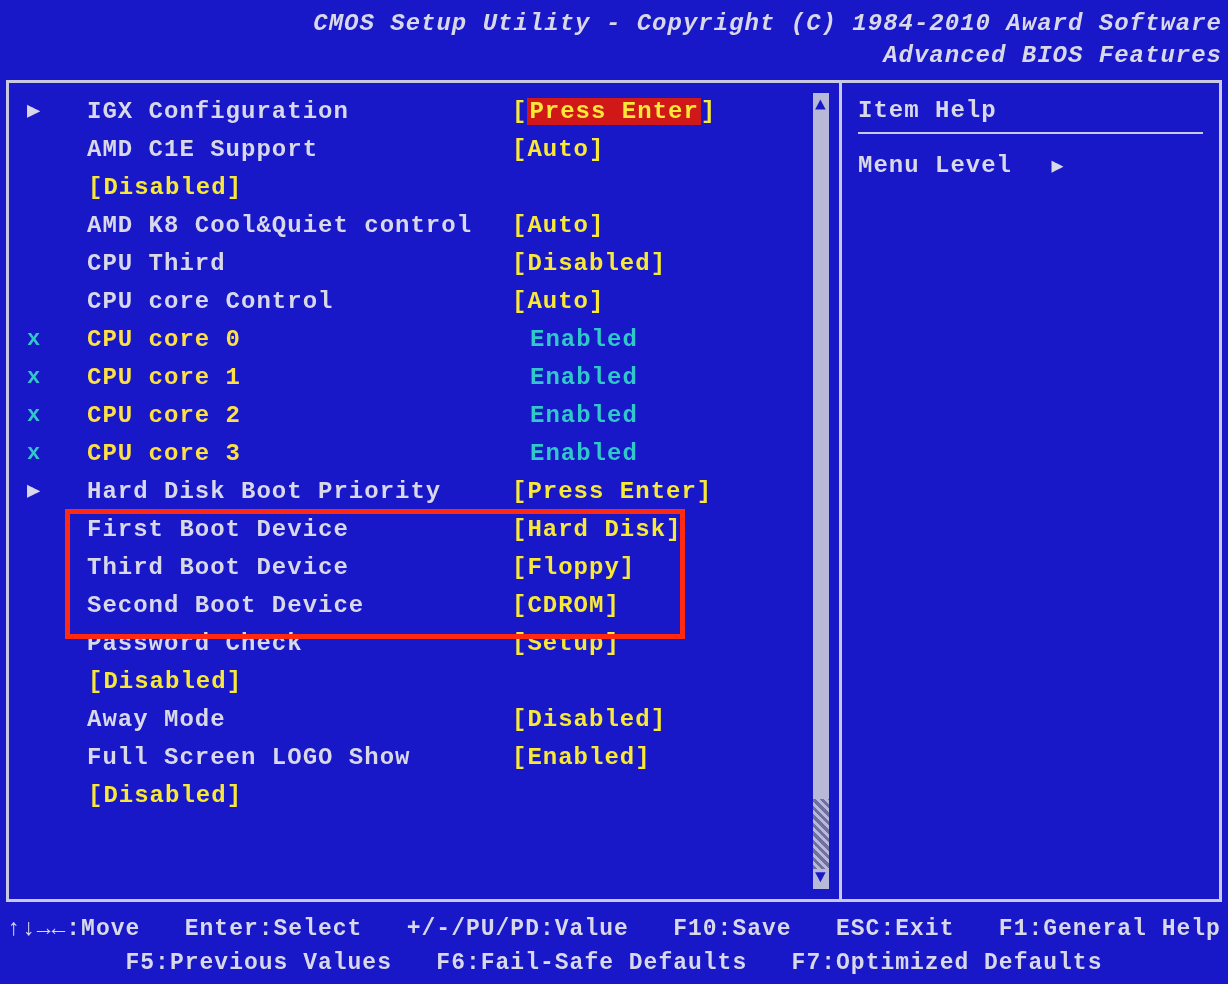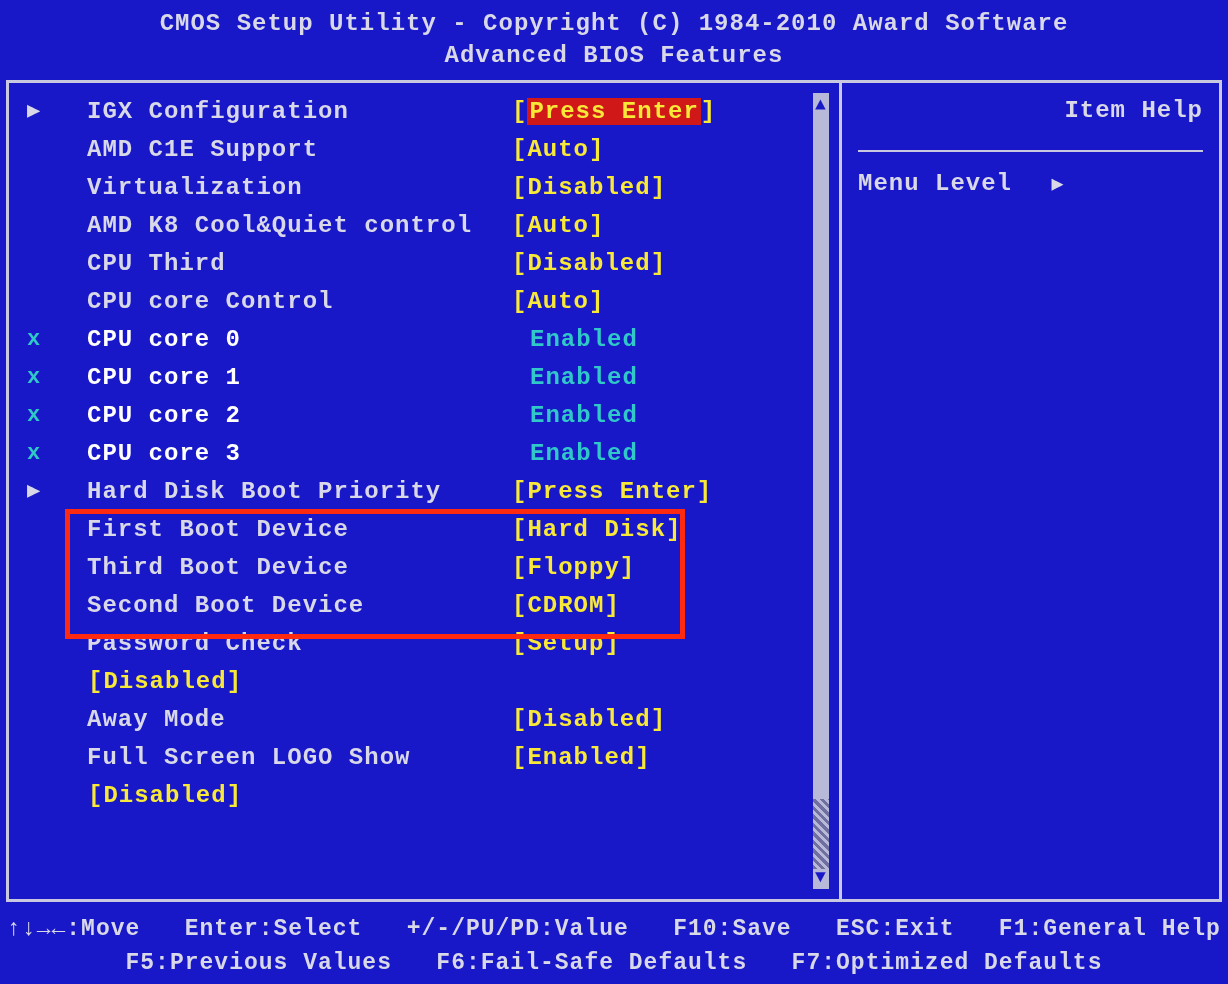--- a/index.html
+++ b/index.html
@@ -16,23 +16,24 @@
     .screen {
       width: 100%;
       height: 100%;
       background: #1818c8;
       padding: 4px 6px 0 6px;
       display: flex;
       flex-direction: column;
     }
     .header {
       color: #d8d8e8;
-      text-align: center;
+      text-align: right;
       line-height: 32px;
       padding: 4px 0 8px 0;
+      font-style: italic;
     }
     .main {
       display: flex;
       border: 3px solid #c8c8e0;
       flex: 1;
       min-height: 0;
     }
     .left-pane {
       flex: 1;
       padding: 10px 0 10px 18px;
@@ -49,21 +50,21 @@
       position: relative;
     }
     .marker {
       width: 36px;
       flex-shrink: 0;
       color: #d8d8e8;
       font-size: 22px;
     }
     .marker.x { color: #30c8c8; }
     .label { width: 400px; color: #d8d8e8; margin-left: 24px; }
-    .label.dim { color: #ffffff; }
+    .label.dim { color: #fde047; }
     .val { color: #f8e838; margin-left: 25px; }
     .val.dim { color: #30c8c8; }
     .val-bracket { color: #f8e838; }
     .val .highlight {
       background: #d01818;
       color: #f8e838;
       padding: 0 2px;
     }
     .scrollbar {
       width: 16px;
@@ -81,22 +82,22 @@
       height: 70px;
       background: repeating-linear-gradient(45deg,#7070a0,#7070a0 3px,#b8b8d8 3px,#b8b8d8 6px);
     }
     .right-pane {
       width: 380px;
       border-left: 3px solid #c8c8e0;
       padding: 14px 16px;
       color: #d8d8e8;
     }
     .help-title {
-      text-align: right;
-      padding-bottom: 26px;
+      text-align: left;
+      padding-bottom: 8px;
       border-bottom: 2px solid #c8c8e0;
       margin-bottom: 18px;
     }
     .ml-arrow { margin-left: 24px; font-size: 20px; }
     .footer {
       color: #d8d8e8;
       text-align: center;
       line-height: 34px;
       padding: 10px 0 4px 0;
       font-size: 23px;
@@ -131,21 +132,20 @@
             <div class="label">IGX Configuration</div>
             <div class="val"><span class="val-bracket">[</span><span class="highlight">Press Enter</span><span class="val-bracket">]</span></div>
           </div>
           <div class="row">
             <div class="marker"></div>
             <div class="label">AMD C1E Support</div>
             <div class="val"><span class="val-bracket">[</span><span>Auto</span><span class="val-bracket">]</span></div>
           </div>
           <div class="row">
             <div class="marker"></div>
-            <div class="label">Virtualization</div>
             <div class="val"><span class="val-bracket">[</span><span>Disabled</span><span class="val-bracket">]</span></div>
           </div>
           <div class="row">
             <div class="marker"></div>
             <div class="label">AMD K8 Cool&amp;Quiet control</div>
             <div class="val"><span class="val-bracket">[</span><span>Auto</span><span class="val-bracket">]</span></div>
           </div>
           <div class="row">
             <div class="marker"></div>
             <div class="label">CPU Third</div>

